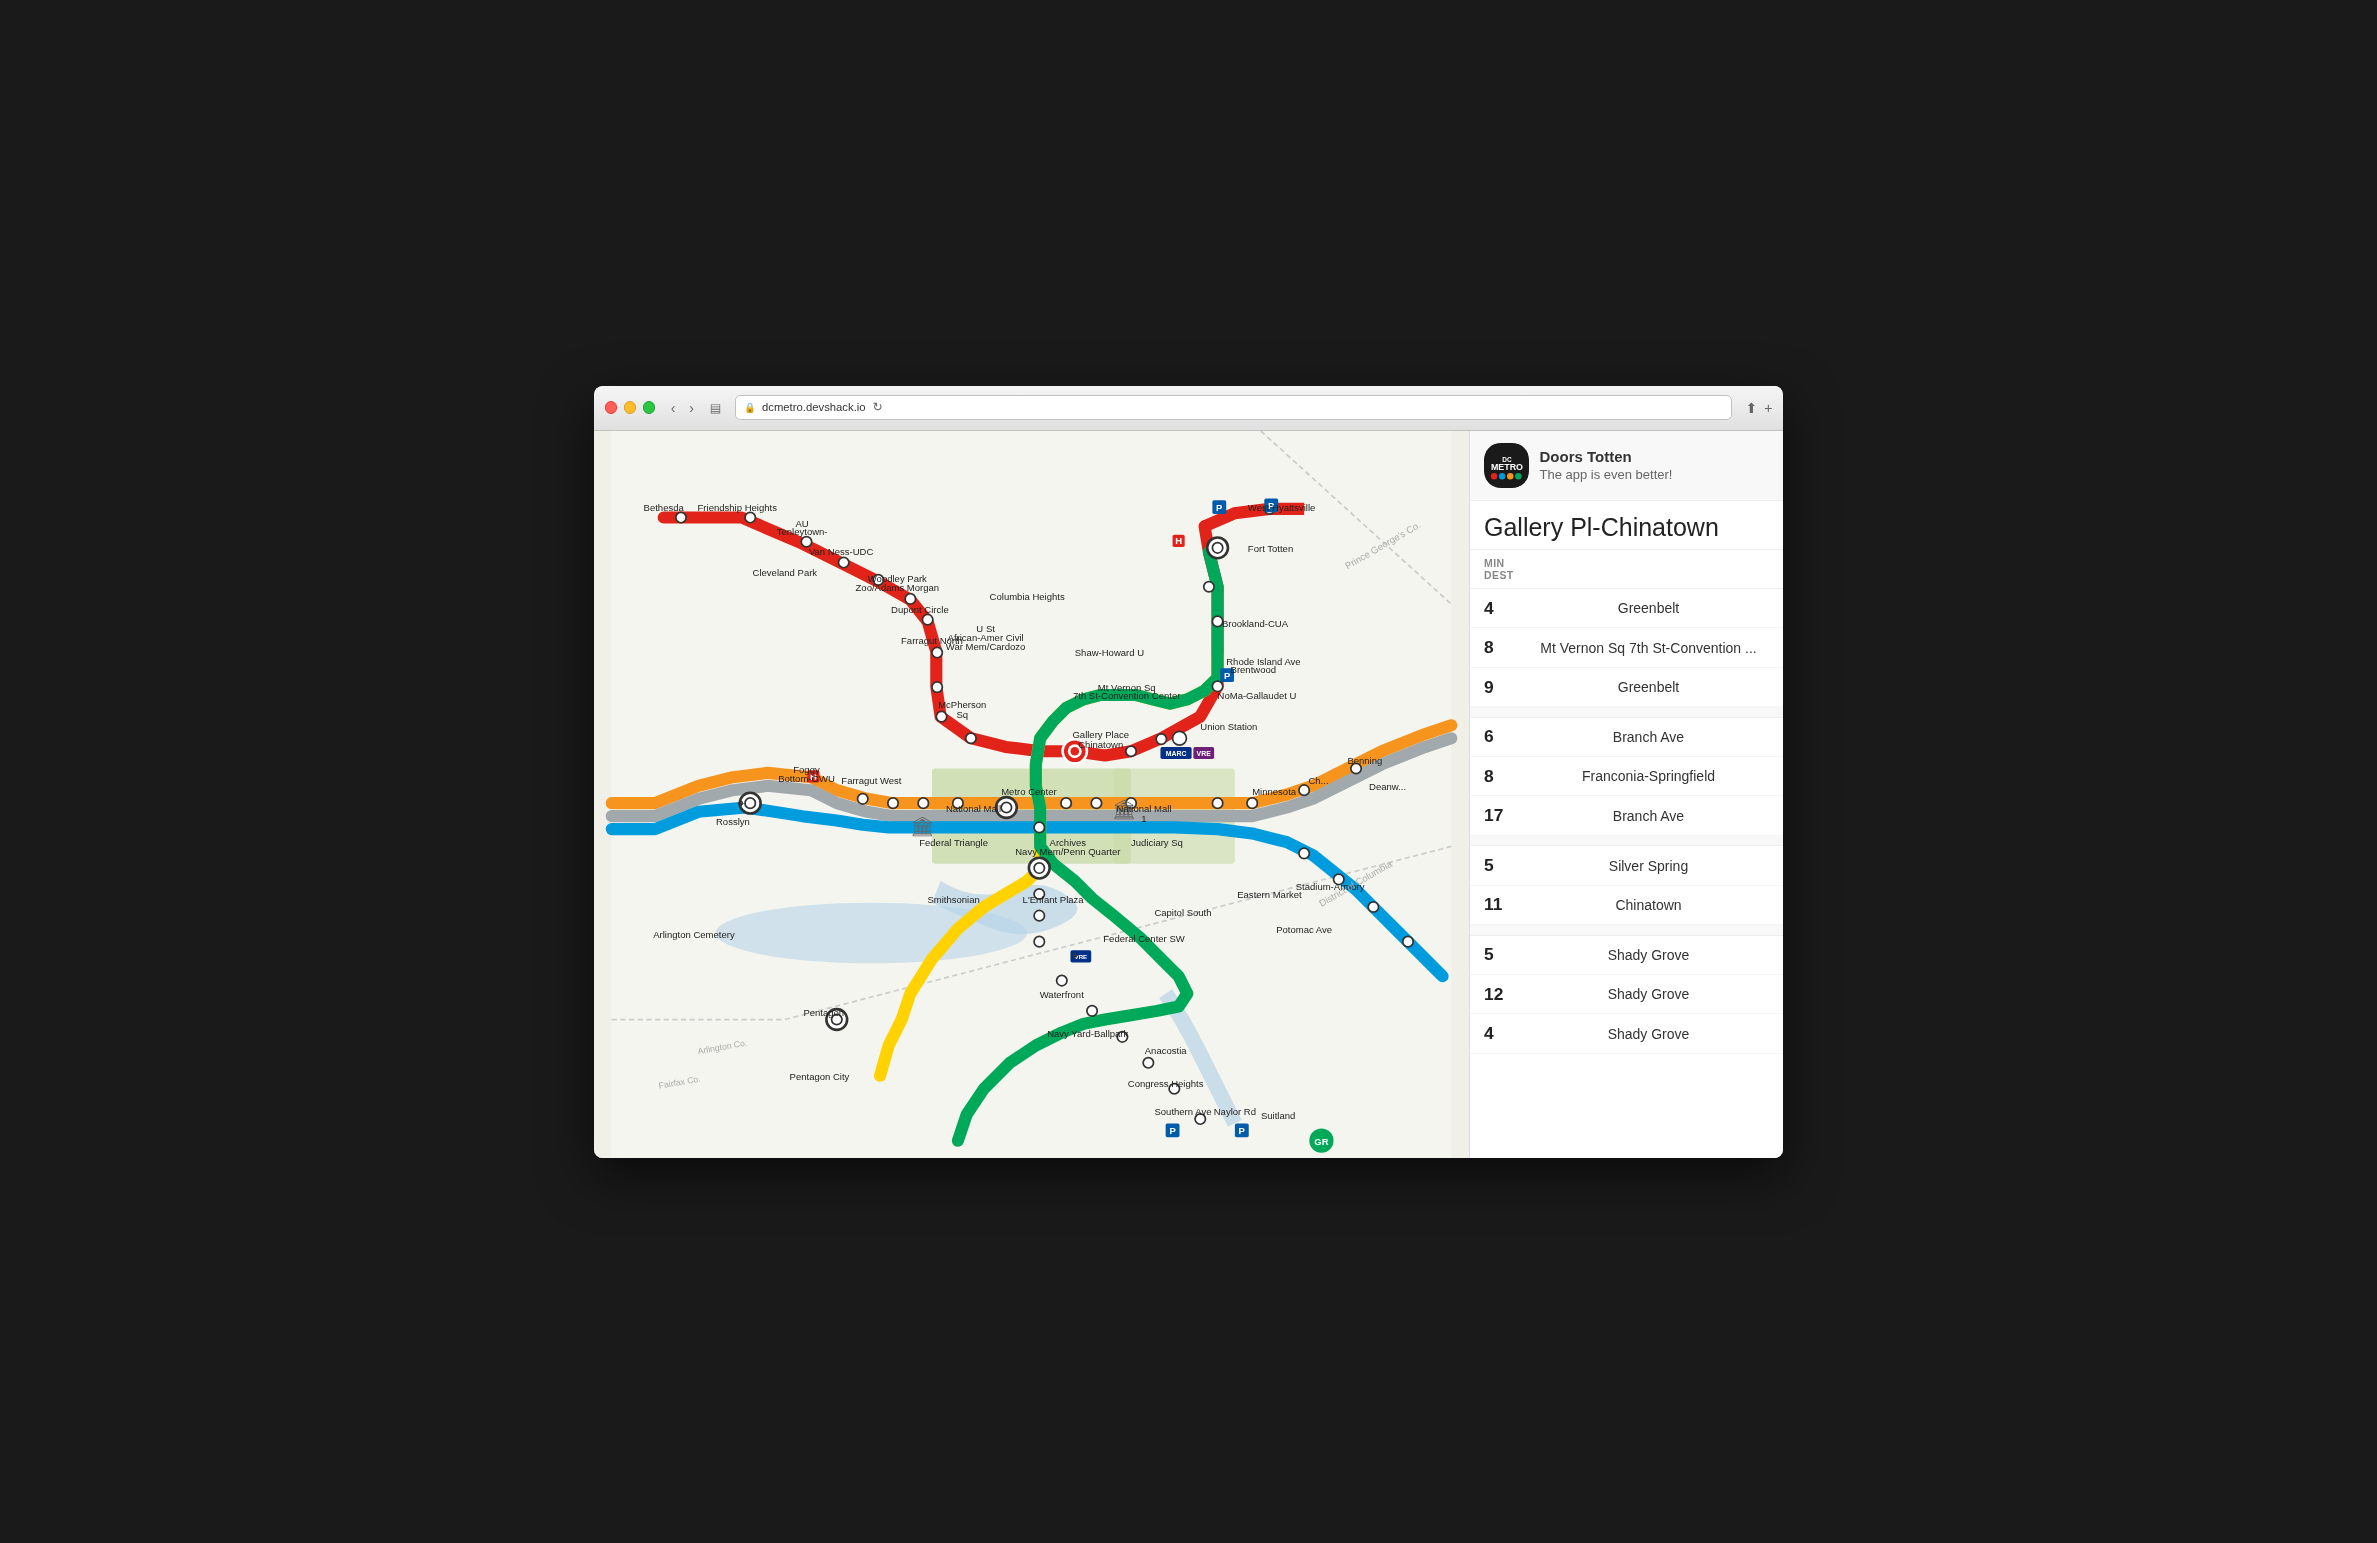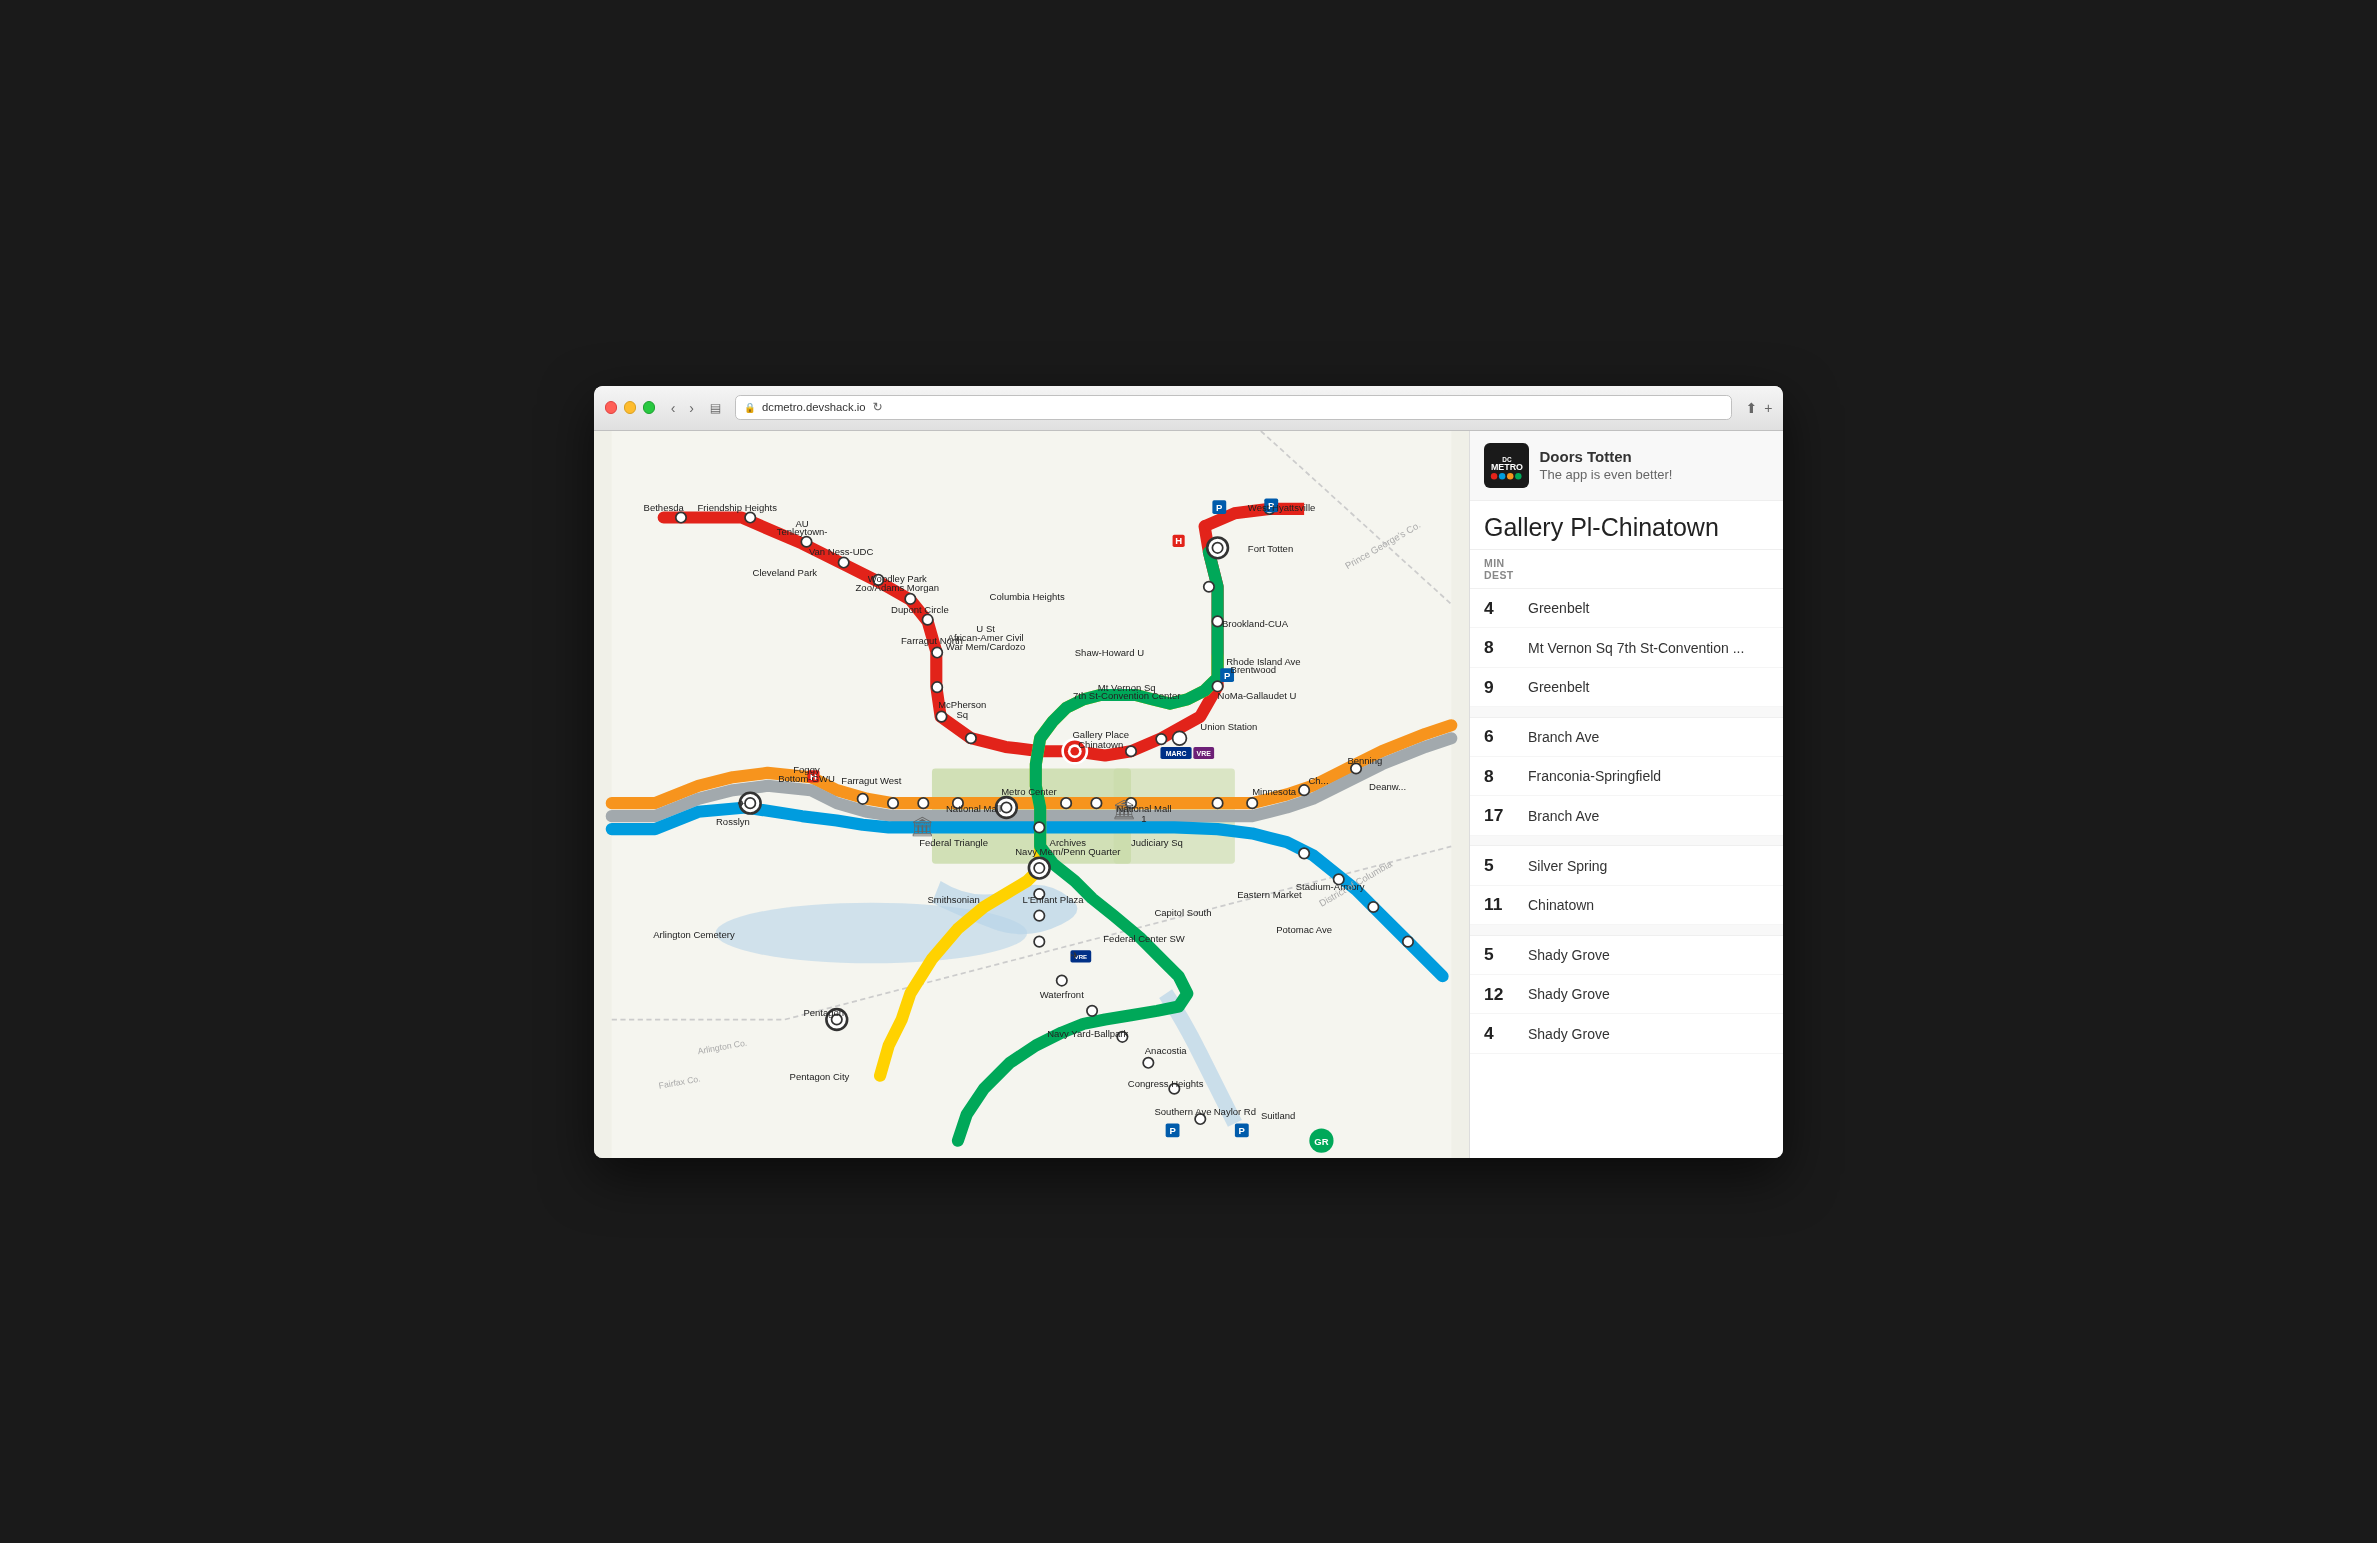--- a/index.html
+++ b/index.html
@@ -86,21 +86,21 @@
     .app-banner {
       display: flex;
       align-items: center;
       padding: 12.2px 14px;
       border-bottom: 0.9px solid #eee;
       background: #f8f8f8;
     }
     .app-icon {
       width: 45px;
       height: 45px;
-      border-radius: 6px;
+      border-radius: 17px;
       background: #1a1a1a;
       display: flex;
       align-items: center;
       justify-content: center;
       margin-right: 10.5px;
       flex-shrink: 0;
       overflow: hidden;
     }
     .app-icon svg { width: 42px; height: 42px; }
     .app-info { flex: 1; }
@@ -139,20 +139,21 @@
     .arrival-row .col-min {
       width: 44px;
       font-size: 17.4px;
       font-weight: 600;
       color: #222;
     }
     .arrival-row .col-dest {
       flex: 1;
       font-size: 14px;
       color: #333;
+      text-align: center;
     }
     .arrival-group-separator {
       height: 10.5px;
       background: #f8f8f8;
       border-bottom: 0.9px solid #efefef;
     }
 
     
     .metro-map {
       width: 100%;

